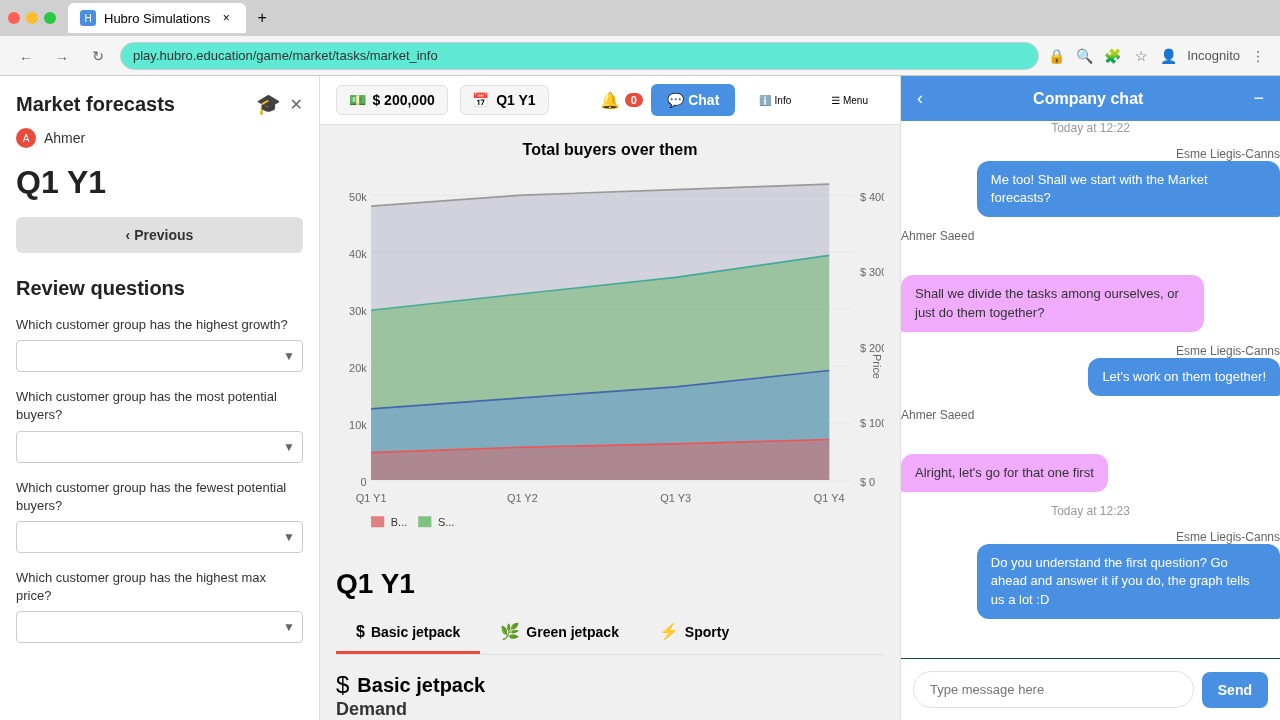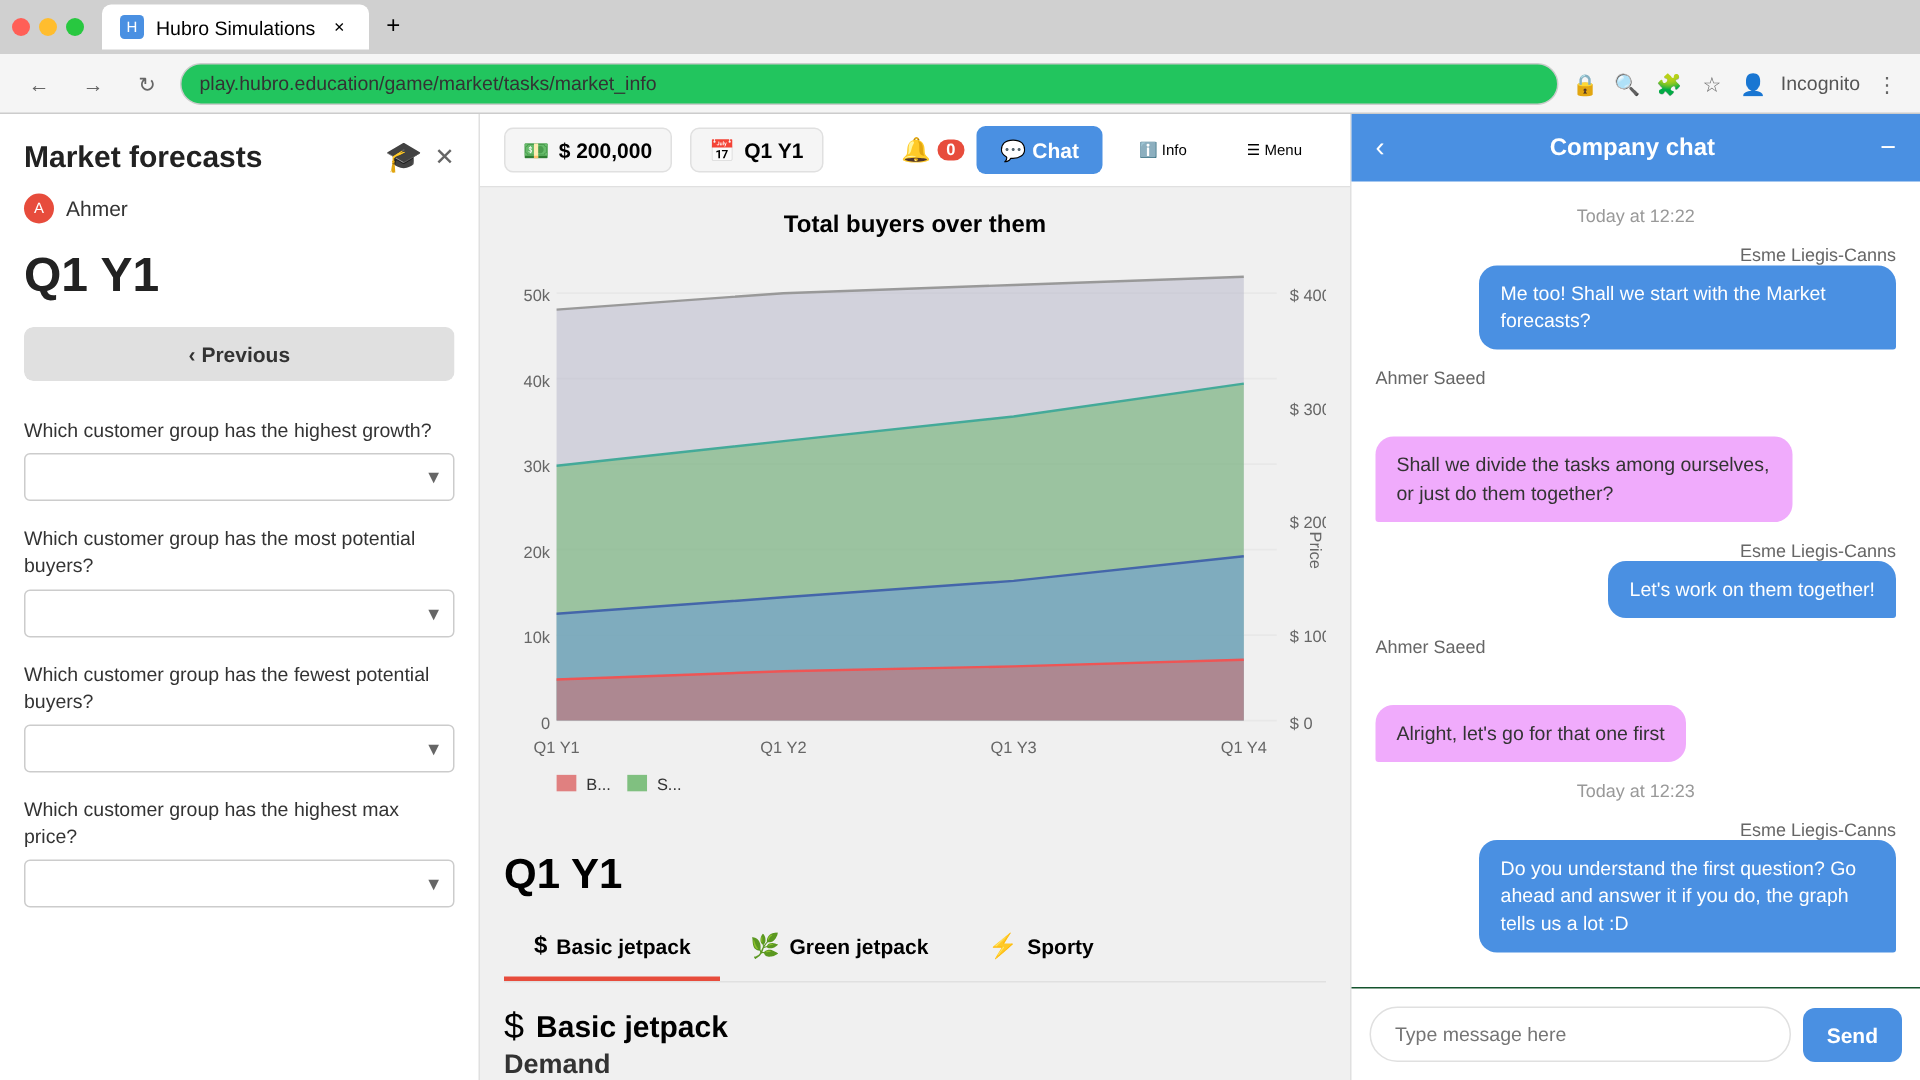--- a/index.html
+++ b/index.html
@@ -12,21 +12,21 @@
     .window-control { width: 12px; height: 12px; border-radius: 50%; }
     .wc-red { background: #ff5f57; }
     .wc-yellow { background: #ffbd2e; }
     .wc-green { background: #28c840; }
     .tab { display: flex; align-items: center; background: #fff; border-radius: 6px 6px 0 0; padding: 0 12px; height: 30px; font-size: 13px; gap: 8px; }
     .tab-favicon { width: 16px; height: 16px; background: #4a90e2; border-radius: 3px; display: flex; align-items: center; justify-content: center; color: white; font-size: 10px; }
     .tab-close { width: 16px; height: 16px; display: flex; align-items: center; justify-content: center; border-radius: 3px; cursor: pointer; font-size: 12px; }
     .tab-add { width: 24px; height: 24px; display: flex; align-items: center; justify-content: center; font-size: 16px; cursor: pointer; }
     .address-bar { display: flex; align-items: center; height: 40px; background: #f5f5f5; padding: 0 12px; gap: 8px; border-bottom: 1px solid #ccc; }
     .nav-btn { width: 28px; height: 28px; display: flex; align-items: center; justify-content: center; border-radius: 50%; cursor: pointer; font-size: 14px; color: #666; }
-    .url-box { flex: 1; height: 28px; background: #22c55e; border: 1px solid #ccc; border-radius: 14px; padding: 0 12px; font-size: 13px; display: flex; align-items: center; color: #333; }
+    .url-box { flex: 1; height: 28px; background: #5eead4; border: 1px solid #ccc; border-radius: 14px; padding: 0 12px; font-size: 13px; display: flex; align-items: center; color: #333; }
     .addr-icons { display: flex; gap: 8px; align-items: center; }
     .addr-icon { width: 20px; height: 20px; display: flex; align-items: center; justify-content: center; font-size: 14px; color: #666; cursor: pointer; }
 
     
     .main-area { display: flex; flex: 1; overflow: hidden; }
 
     
     .sidebar { width: 320px; background: white; border-right: 1px solid #e0e0e0; display: flex; flex-direction: column; overflow-y: auto; flex-shrink: 0; padding: 16px; }
     .sidebar-header { display: flex; align-items: flex-end; justify-content: space-between; margin-bottom: 12px; }
     .sidebar-title { font-size: 20px; font-weight: 700; color: #222; }
@@ -70,21 +70,21 @@
     .product-tab { display: flex; align-items: center; gap: 6px; padding: 10px 20px; font-size: 14px; font-weight: 600; cursor: pointer; border-bottom: 3px solid transparent; }
     .product-tab.active { border-bottom-color: #e74c3c; }
     .product-tab-icon { font-size: 16px; }
 
     
     .chat-panel { width: 380px; background: white; display: flex; flex-direction: column; border-left: 1px solid #e0e0e0; flex-shrink: 0; }
     .chat-header { background: #4a90e2; color: white; padding: 12px 16px; display: flex; align-items: center; justify-content: space-between; }
     .chat-back { cursor: pointer; font-size: 18px; }
     .chat-title { font-size: 16px; font-weight: 700; }
     .chat-minimize { cursor: pointer; font-size: 18px; }
-    .chat-messages { flex: 1; overflow-y: auto; padding: 16px; display: flex; flex-direction: column; gap: 12px; }
+    .chat-messages { flex: 1; overflow-y: auto; padding: 0; display: flex; flex-direction: column; gap: 12px; }
     .timestamp { text-align: center; font-size: 12px; color: #999; }
     .sender-name { font-size: 12px; color: #666; }
     .sender-name.right { text-align: right; margin-left: 33px; }
     .message-bubble { max-width: 80%; padding: 10px 14px; border-radius: 12px; font-size: 13px; line-height: 1.4; }
     .message-bubble.right { background: #4a90e2; color: white; align-self: flex-end; border-radius: 12px 12px 2px 12px; }
     .message-bubble.left { background: #f0abfc; color: #333; align-self: flex-start; border-radius: 12px 12px 12px 2px; margin-top: 32px; }
     .message-right { display: flex; flex-direction: column; align-items: flex-end; }
     .message-left { display: flex; flex-direction: column; align-items: flex-start; }
     .chat-input-area { padding: 12px; border-top: 1px solid #14532d; display: flex; gap: 8px; align-items: center; }
     .chat-input { flex: 1; border: 1px solid #e0e0e0; border-radius: 20px; padding: 10px 16px; font-size: 13px; outline: none; }
@@ -144,20 +144,21 @@
 
     <div class="period-label">Q1 Y1</div>
 
     <div class="nav-buttons">
       <button class="btn-prev">
         <span>‹</span>
         <span>Previous</span>
       </button>
     </div>
 
+    <div class="section-title">Review questions</div>
 
     <div class="question">
       <div class="question-text">Which customer group has the highest growth?</div>
       <div class="dropdown-container">
         <select class="dropdown"><option></option></select>
         <span class="dropdown-arrow">▼</span>
       </div>
     </div>
 
     <div class="question">

